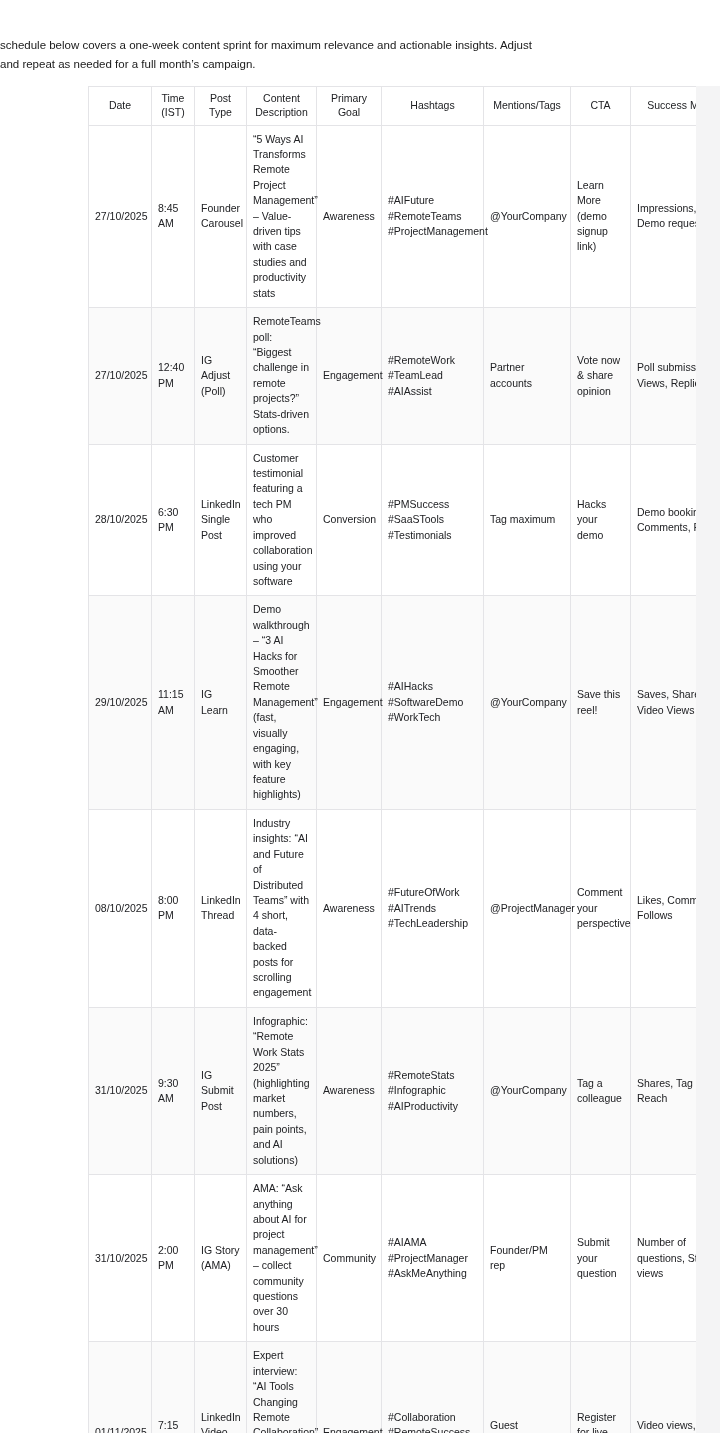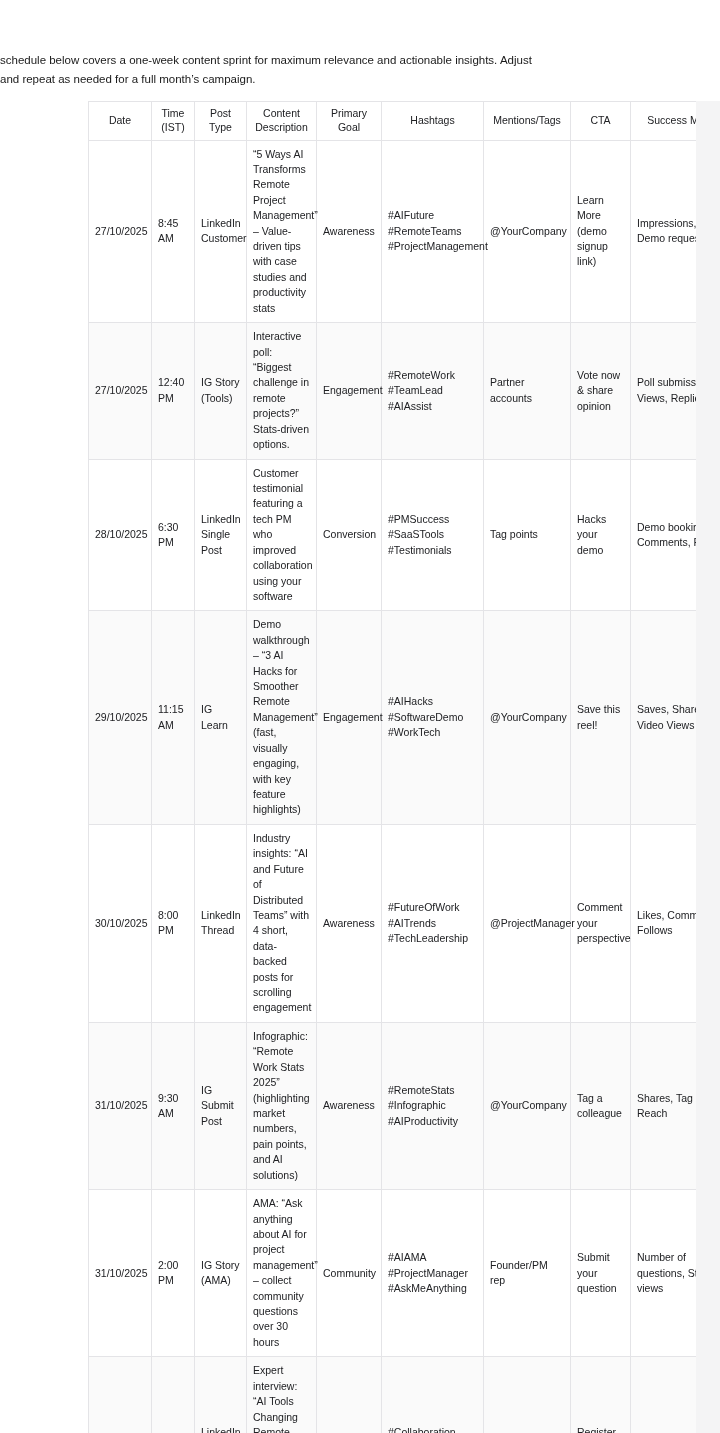--- a/index.html
+++ b/index.html
@@ -4,21 +4,21 @@
 <style>
   * { box-sizing: border-box; }
   html, body { margin: 0; padding: 0; }
   body {
     width: 720px; height: 1433px; overflow: hidden;
     background: #ffffff; color: #1a1a1a;
     font-family: "Liberation Sans", sans-serif;
   }
   .page { padding-top: 36px; }
   .text-col { margin-left: 85px; width: 553px; font-size: 11.5px; line-height: 1.62; }
-  .intro { margin: 15px 0 13px 0; }
+  .intro { margin: 0 0 13px 0; }
 
   .table-zone { display: flex; margin-left: 88px; }
   .table-clip { width: 608px; overflow: hidden; }
   .gutter { width: 24px; background: #f4f4f5; }
 
   table {
     border-collapse: collapse; table-layout: fixed; width: 652px;
     font-size: 10.5px; color: #202124;
   }
   th, td { border: 1px solid #e4e4e7; vertical-align: middle; overflow-wrap: normal; }
@@ -57,63 +57,63 @@
               <th>Hashtags</th>
               <th>Mentions/Tags</th>
               <th>CTA</th>
               <th>Success Metrics</th>
             </tr>
         </thead>
         <tbody>
             <tr>
               <td>27/10/2025</td>
               <td>8:45 AM</td>
-              <td>LinkedIn Customer</td>
+              <td>Founder Carousel</td>
               <td>“5 Ways AI Transforms Remote Project Management” – Value-driven tips with case studies and productivity stats</td>
               <td>Awareness</td>
               <td>#AIFuture #RemoteTeams #ProjectManagement</td>
               <td>@YourCompany</td>
               <td>Learn More (demo signup link)</td>
               <td>Impressions, Clicks, Demo requests</td>
             </tr>
             <tr>
               <td>27/10/2025</td>
               <td>12:40 PM</td>
-              <td>IG Story (Tools)</td>
-              <td>Interactive poll: “Biggest challenge in remote projects?” Stats-driven options.</td>
+              <td>IG Adjust (Poll)</td>
+              <td>RemoteTeams poll: “Biggest challenge in remote projects?” Stats-driven options.</td>
               <td>Engagement</td>
               <td>#RemoteWork #TeamLead #AIAssist</td>
               <td>Partner accounts</td>
               <td>Vote now &amp; share opinion</td>
               <td>Poll submissions, Views, Replies</td>
             </tr>
             <tr>
               <td>28/10/2025</td>
               <td>6:30 PM</td>
               <td>LinkedIn Single Post</td>
               <td>Customer testimonial featuring a tech PM who improved collaboration using your software</td>
               <td>Conversion</td>
               <td>#PMSuccess #SaaSTools #Testimonials</td>
-              <td>Tag points</td>
+              <td>Tag maximum</td>
               <td>Hacks your demo</td>
               <td>Demo bookings, Comments, Reach</td>
             </tr>
             <tr>
               <td>29/10/2025</td>
               <td>11:15 AM</td>
               <td>IG Learn</td>
               <td>Demo walkthrough – “3 AI Hacks for Smoother Remote Management” (fast, visually engaging, with key feature highlights)</td>
               <td>Engagement</td>
               <td>#AIHacks #SoftwareDemo #WorkTech</td>
               <td>@YourCompany</td>
               <td>Save this reel!</td>
               <td>Saves, Shares, Video Views</td>
             </tr>
             <tr>
-              <td>30/10/2025</td>
+              <td>08/10/2025</td>
               <td>8:00 PM</td>
               <td>LinkedIn Thread</td>
               <td>Industry insights: “AI and Future of Distributed Teams” with 4 short, data-backed posts for scrolling engagement</td>
               <td>Awareness</td>
               <td>#FutureOfWork #AITrends #TechLeadership</td>
               <td>@ProjectManager</td>
               <td>Comment your perspective</td>
               <td>Likes, Comments, Follows</td>
             </tr>
             <tr>

